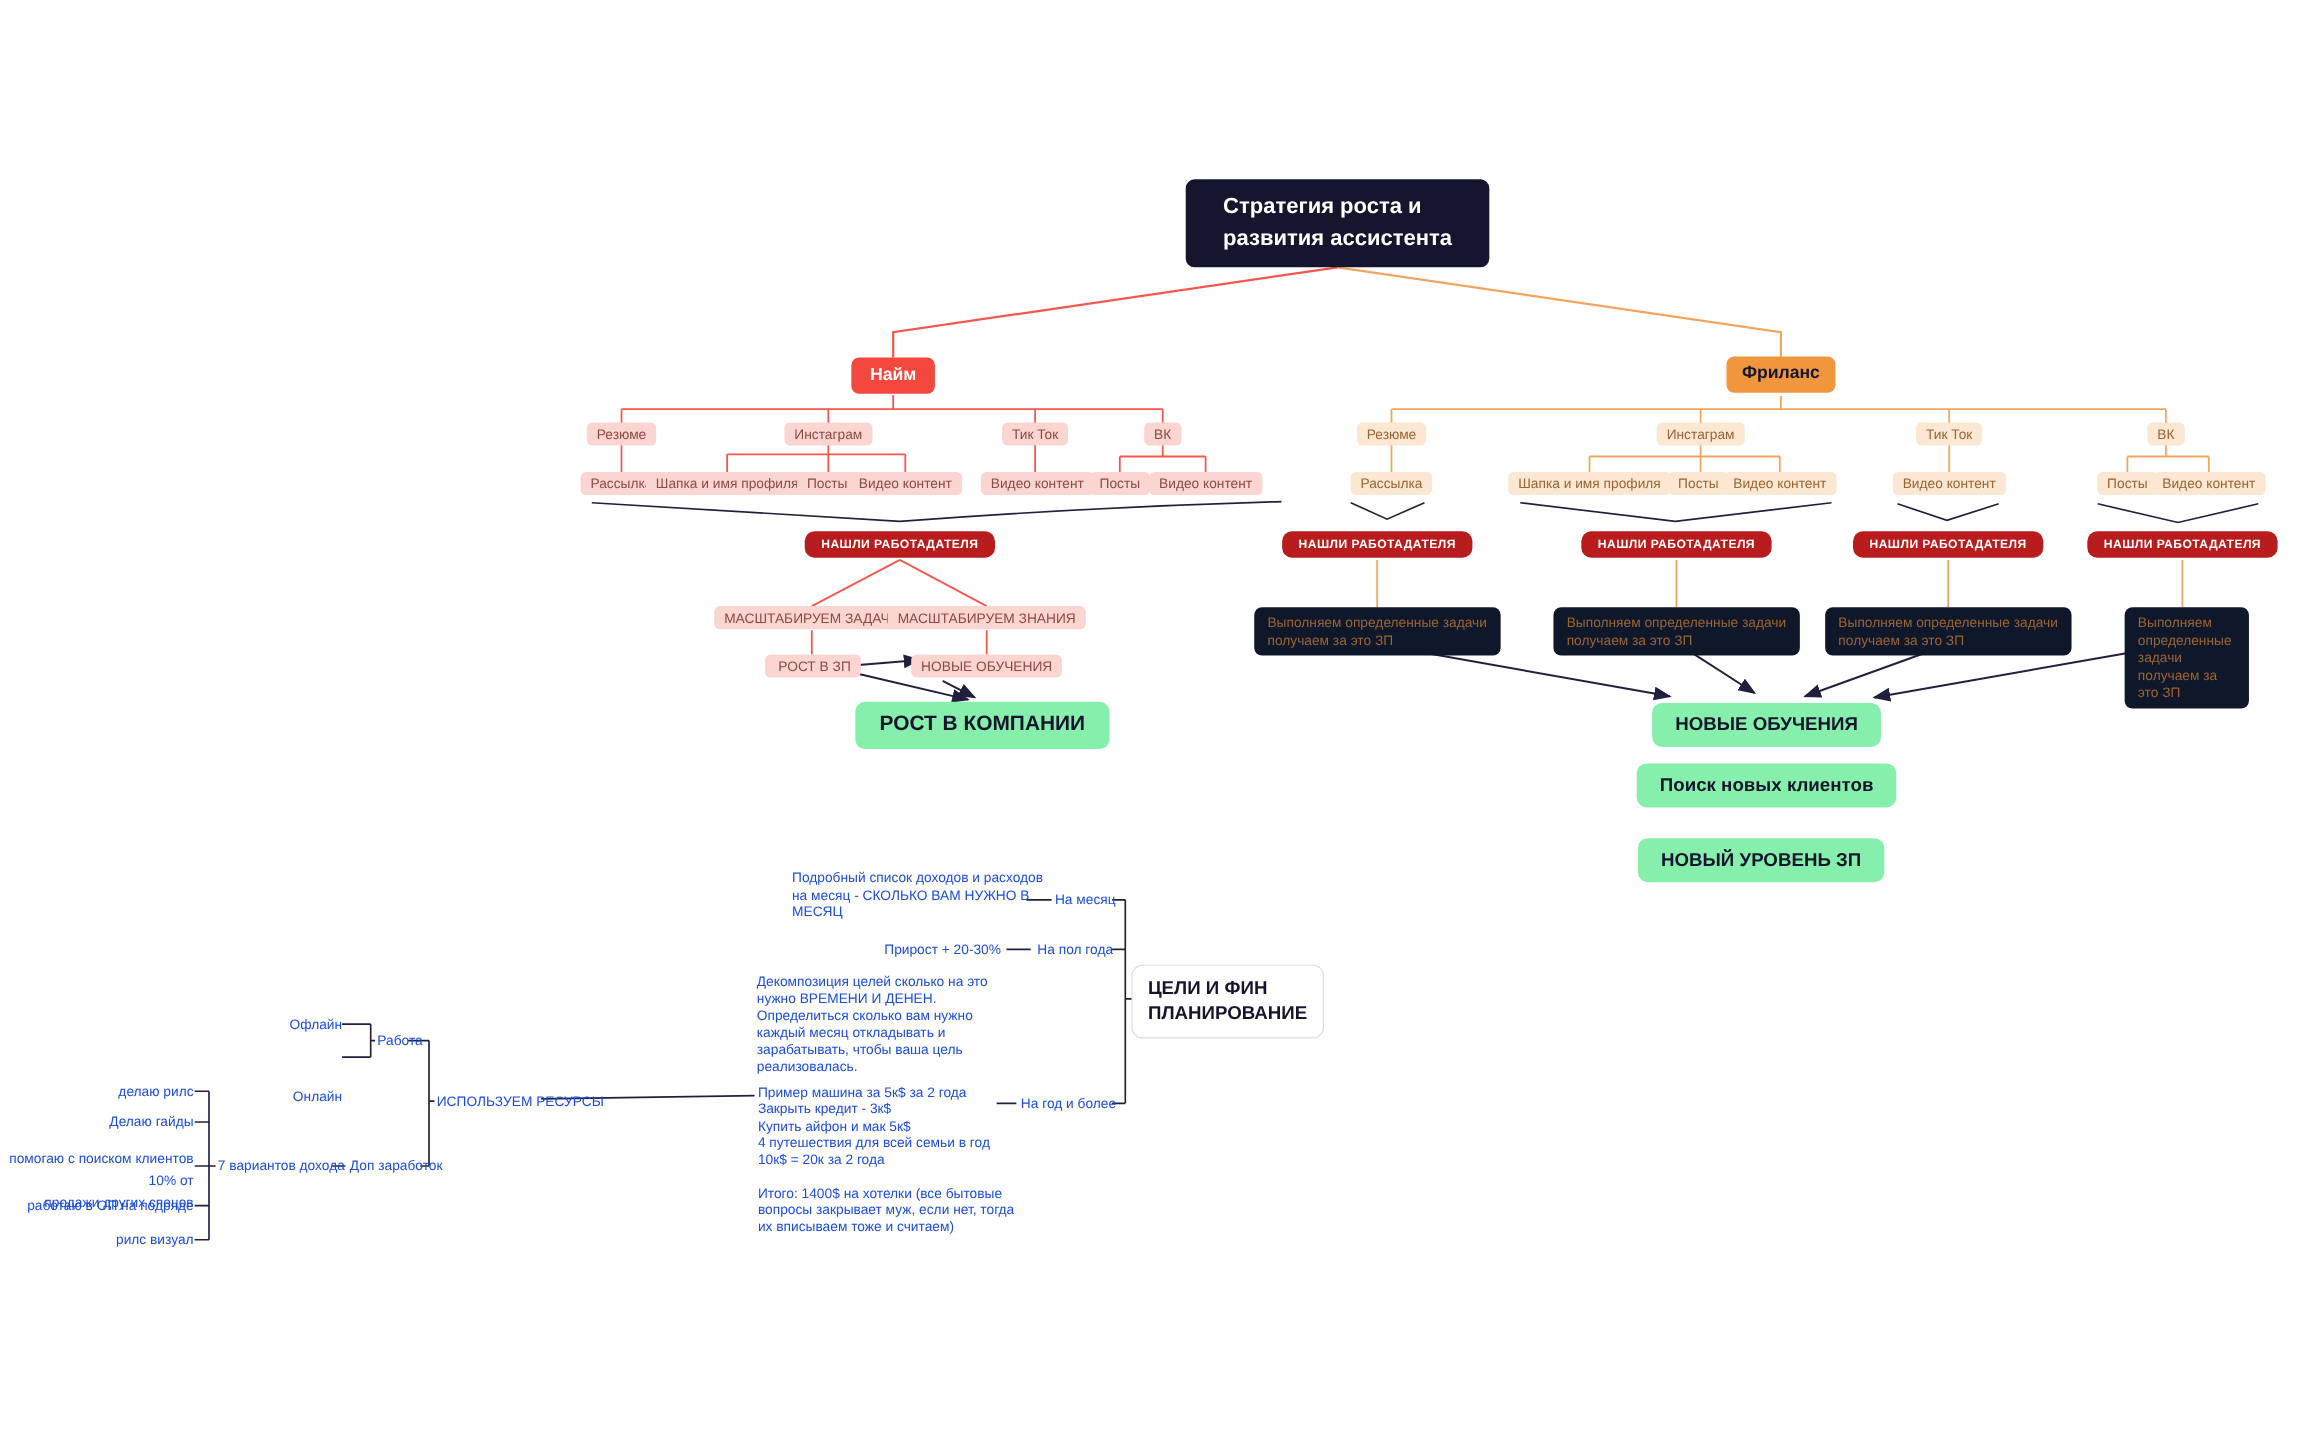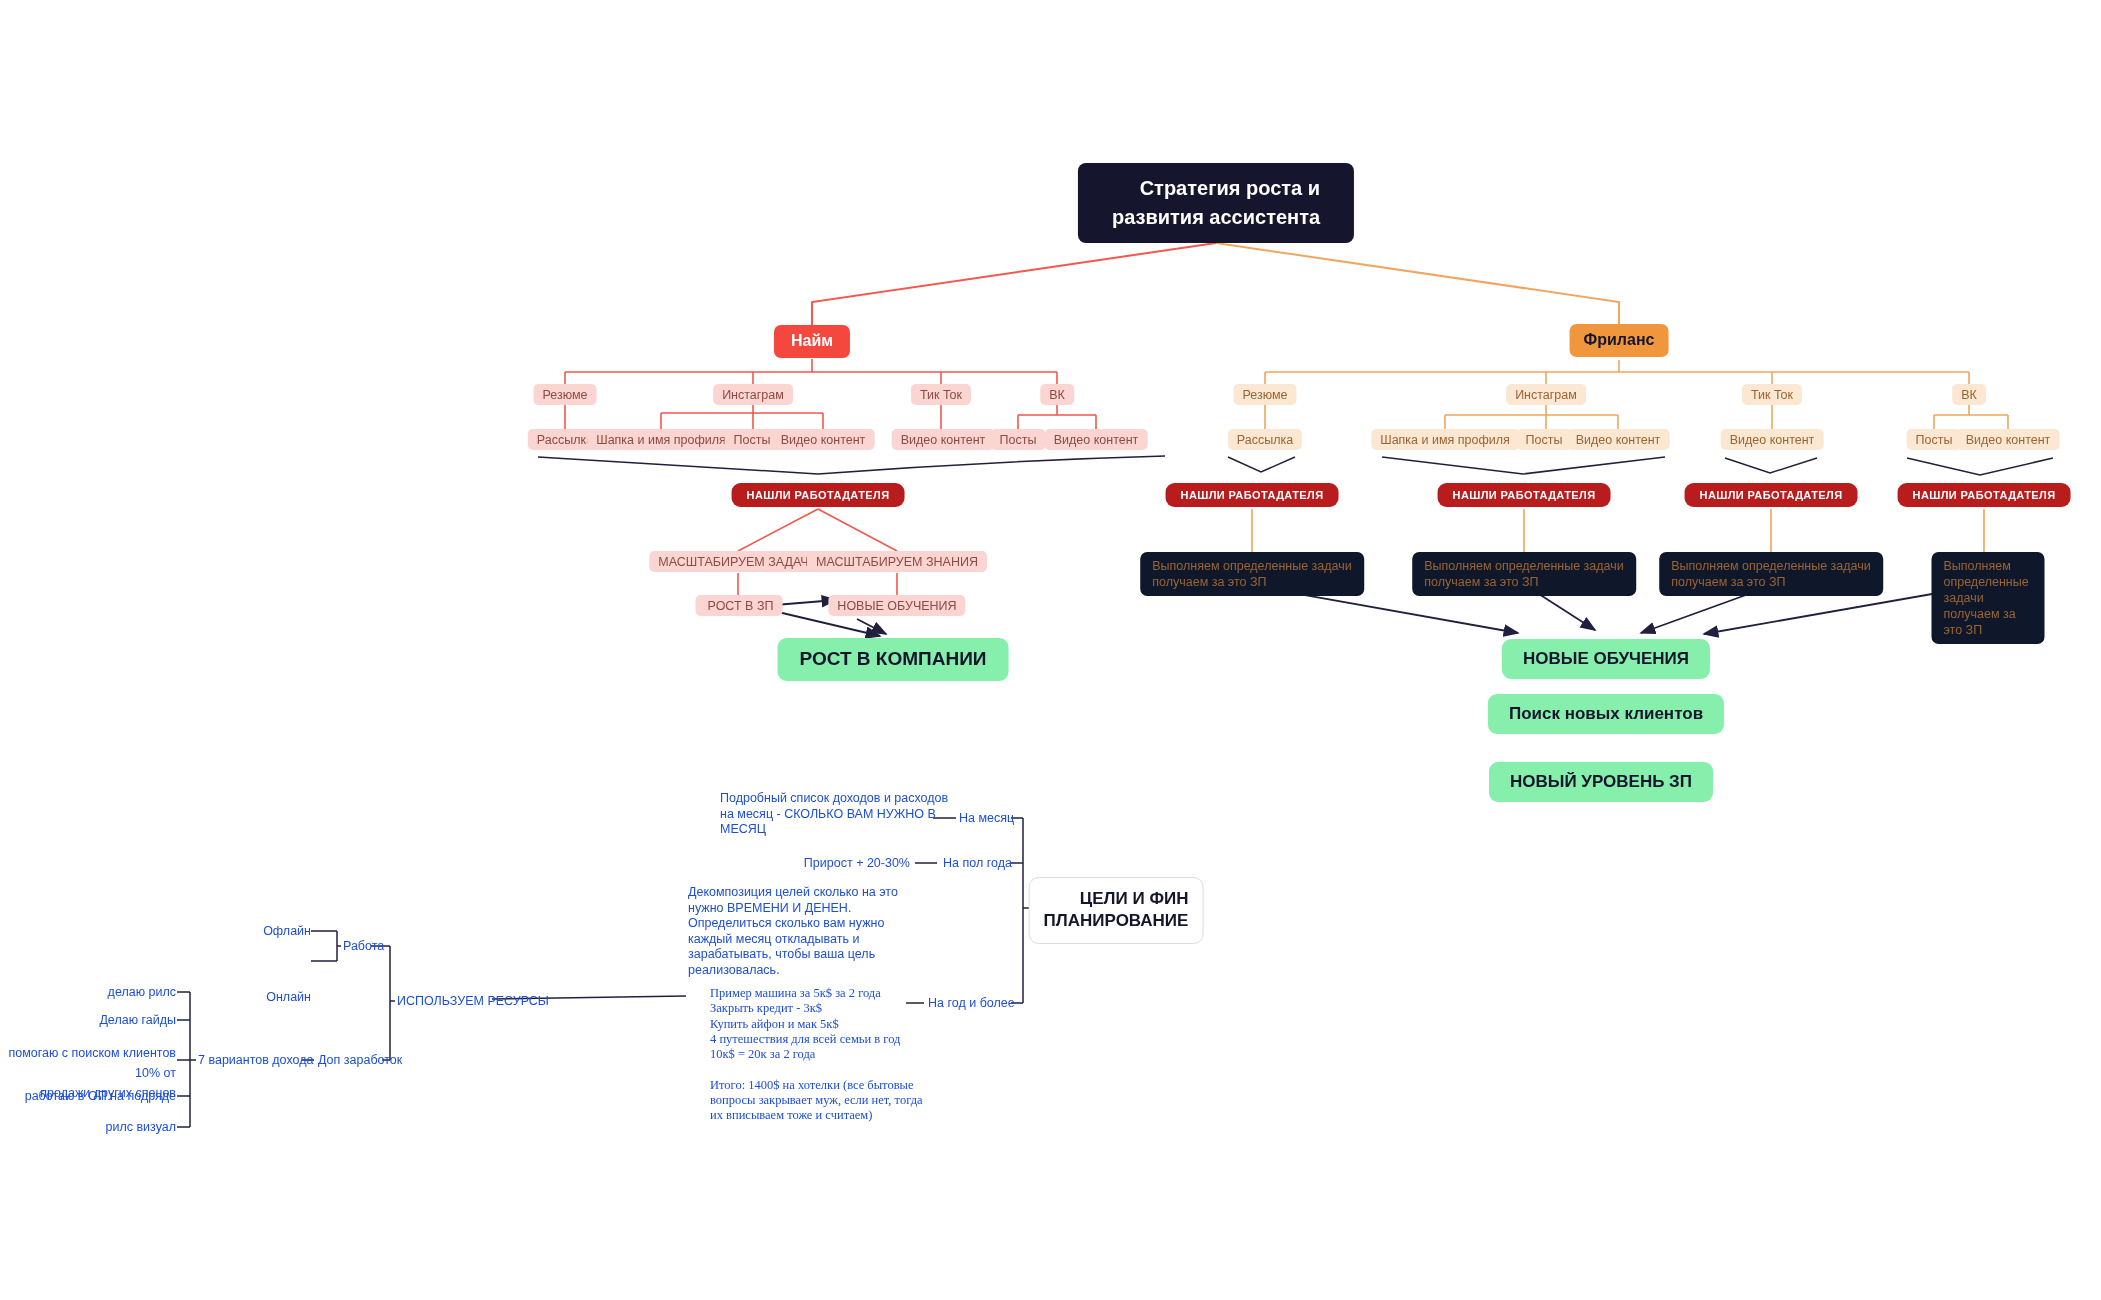--- a/index.html
+++ b/index.html
@@ -1,21 +1,21 @@
 <!DOCTYPE html>
 <html><head>
 <meta charset="utf-8">
 <style>
   html,body{margin:0;padding:0;background:#fff;}
   .canvas{position:relative;width:2101px;height:1300px;background:#ffffff;overflow:hidden;
           font-family:"Liberation Sans",sans-serif;color:#333350;}
   svg.wires{position:absolute;left:0;top:0;pointer-events:none;}
   .n{position:absolute;white-space:pre-line;font-size:12.5px;line-height:1.3;}
   .c{transform:translateX(-50%);text-align:center;white-space:nowrap;}
-  .cp{transform:translateX(-50%);text-align:right;white-space:pre-line;}
+  .cp{transform:translateX(-50%);text-align:left;white-space:pre-line;}
   .root-box{background:#15152D;color:#fff;font-weight:bold;font-size:20px;line-height:1.45;
             border-radius:8px;padding:11px 34px;}
   .red-box{background:#F4473D;color:#fff;font-weight:bold;font-size:16px;border-radius:7px;padding:6px 17px;}
   .orange-box{background:#F0973E;color:#15152D;font-weight:bold;font-size:16px;border-radius:7px;padding:6px 14px;}
   .pink{background:#FBD5D1;color:#8E4A45;border-radius:5px;padding:2.5px 9px;}
   .peach{background:#FCE8D2;color:#9A6434;border-radius:5px;padding:2.5px 9px;}
   .dark{background:#b91c1c;color:#fff;font-weight:bold;font-size:11px;letter-spacing:.4px;
         border-radius:9px;padding:5px 15px;}
   .gray{background:#86efac;color:#15152D;font-weight:bold;font-size:17px;border-radius:9px;padding:9px 21px;}
   .gray-big{font-size:19px;padding:9px 22px;}
@@ -167,21 +167,21 @@
   <div class="n plain" style="left:959px;top:810px;">На месяц</div>
   <div class="n plain r" style="right:1191px;top:855px;">Прирост + 20-30%</div>
   <div class="n plain" style="left:943px;top:855px;">На пол года</div>
   <div class="n plain" style="left:688px;top:885px;line-height:1.24;">Декомпозиция целей сколько на это
 нужно ВРЕМЕНИ И ДЕНЕН.
 Определиться сколько вам нужно
 каждый месяц откладывать и
 зарабатывать, чтобы ваша цель
 реализовалась.</div>
   <div class="n plain" style="left:928px;top:995px;">На год и более</div>
-  <div class="n plain" style="left:710px;top:986px;line-height:1.22;font-family:Liberation Serif, serif;">Пример машина за 5к$ за 2 года
+  <div class="n plain" style="left:689px;top:986px;line-height:1.22;">Пример машина за 5к$ за 2 года
 Закрыть кредит - 3к$
 Купить айфон и мак 5к$
 4 путешествия для всей семьи в год
 10к$ = 20к за 2 года
 
 Итого:  1400$ на хотелки (все бытовые
 вопросы закрывает муж, если нет, тогда
 их вписываем тоже и считаем)</div>
   <div class="n cp white-box" style="left:1116px;top:877px;">ЦЕЛИ И ФИН
 ПЛАНИРОВАНИЕ</div>

